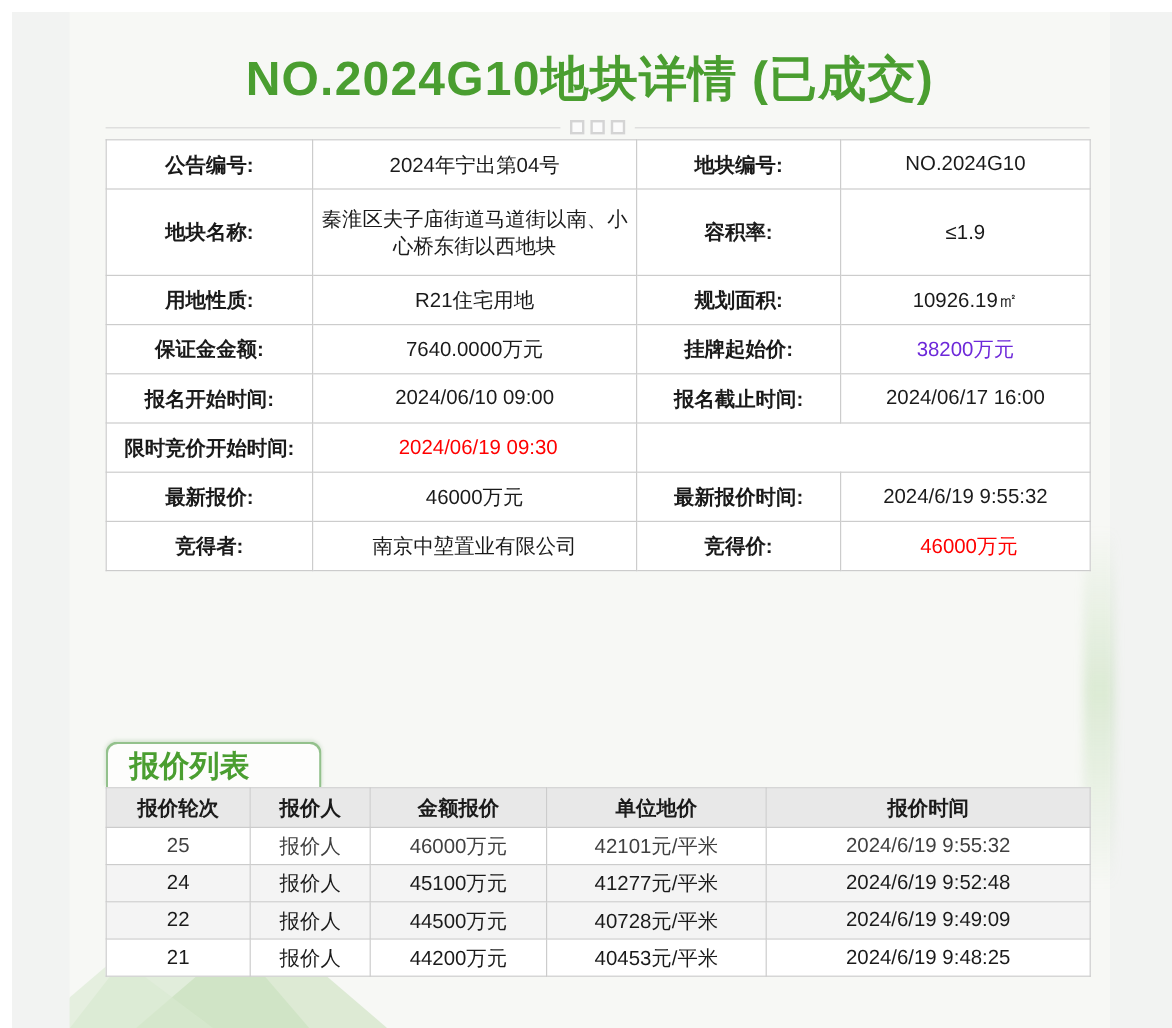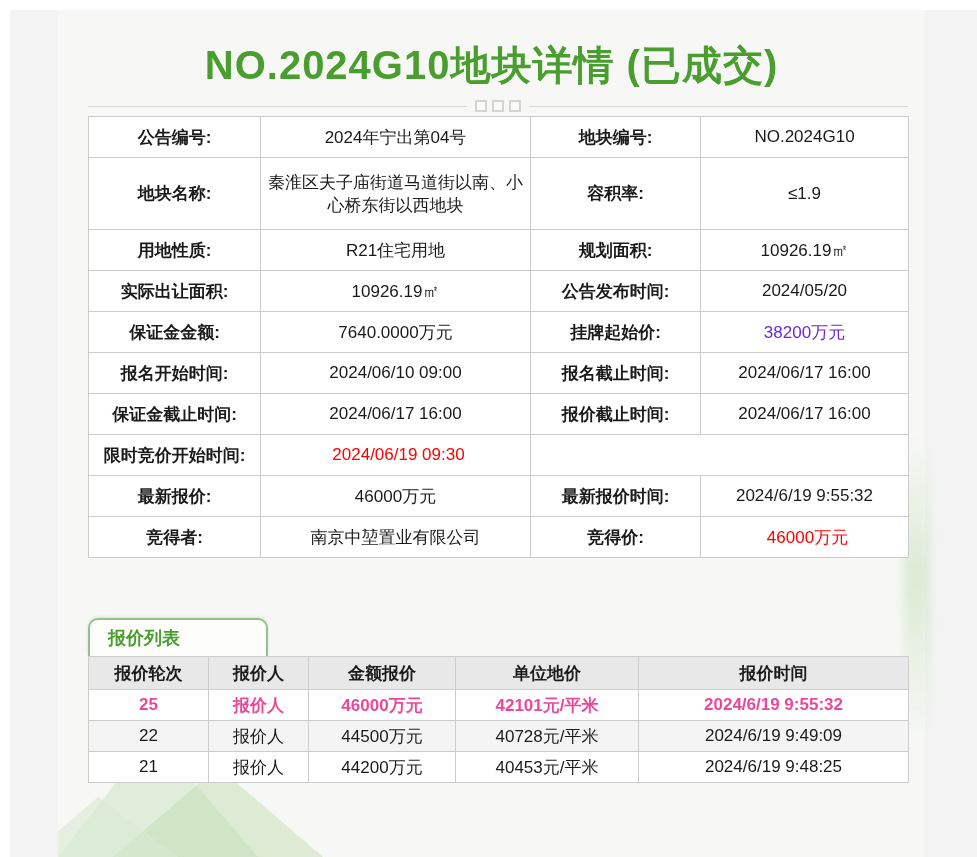--- a/index.html
+++ b/index.html
@@ -34,27 +34,27 @@
   .detail-table td { height:41px; }
   .detail-table tr.tall td { height:72px; }
   .detail-table td.lbl { font-weight:bold; }
   .detail-table td.val-green { color:#6d28d9; }
   .detail-table td.val-red { color:#ff0000;padding-left:12px; }
 
   .bid-tab { position:absolute; left:30px; top:608px; width:180px; height:38px;
     background:#fdfdfc; border:2px solid #93c18c; border-bottom:none;
     border-radius:10px 10px 0 0; box-shadow:0 -1px 3px rgba(120,170,110,0.25);
     display:flex; align-items:center; padding-left:18px;
-    font-size:18px; font-weight:bold; color:#4a9e30; cursor:pointer; }
+    font-size:25px; font-weight:bold; color:#4a9e30; cursor:pointer; }
 
   .bid-table { position:absolute; left:30px; top:646px; width:820px; background:#ffffff; }
   .bid-table th { height:33px; background:#e8e8e8; font-weight:bold; }
   .bid-table td { height:31px; }
   .bid-table tr.alt td { background:#f4f4f4; }
-  .bid-table tr.hl td { color:#ec4899; font-weight:bold; }
+  .bid-table tr.hl td { color:#404040; font-weight:normal; }
 
   .c1{width:120px}.c2{width:100px}.c3{width:147px}.c4{width:183px}.c5{width:270px}
   .d1{width:172px}.d2{width:270px}.d3{width:170px}.d4{width:208px}
 </style>
 </head>
 <body>
 
 <div class="stage">
   <div class="outer-panel"></div>
 
@@ -99,41 +99,29 @@
           <td class="lbl">容积率:</td>
           <td>≤1.9</td>
         </tr>
         <tr>
           <td class="lbl">用地性质:</td>
           <td>R21住宅用地</td>
           <td class="lbl">规划面积:</td>
           <td>10926.19㎡</td>
         </tr>
         <tr>
-          <td class="lbl">实际出让面积:</td>
-          <td>10926.19㎡</td>
-          <td class="lbl">公告发布时间:</td>
-          <td>2024/05/20</td>
-        </tr>
-        <tr>
           <td class="lbl">保证金金额:</td>
           <td>7640.0000万元</td>
           <td class="lbl">挂牌起始价:</td>
           <td class="val-green">38200万元</td>
         </tr>
         <tr>
           <td class="lbl">报名开始时间:</td>
           <td>2024/06/10 09:00</td>
           <td class="lbl">报名截止时间:</td>
-          <td>2024/06/17 16:00</td>
-        </tr>
-        <tr>
-          <td class="lbl">保证金截止时间:</td>
-          <td>2024/06/17 16:00</td>
-          <td class="lbl">报价截止时间:</td>
           <td>2024/06/17 16:00</td>
         </tr>
         <tr>
           <td class="lbl">限时竞价开始时间:</td>
           <td class="val-red">2024/06/19 09:30</td>
           <td colspan="2"></td>
         </tr>
         <tr>
           <td class="lbl">最新报价:</td>
           <td>46000万元</td>
@@ -170,20 +158,27 @@
       </thead>
       <tbody>
         <tr class="hl">
           <td>25</td>
           <td>报价人</td>
           <td>46000万元</td>
           <td>42101元/平米</td>
           <td>2024/6/19 9:55:32</td>
         </tr>
         <tr class="alt">
+          <td>24</td>
+          <td>报价人</td>
+          <td>45100万元</td>
+          <td>41277元/平米</td>
+          <td>2024/6/19 9:52:48</td>
+        </tr>
+        <tr class="alt">
           <td>22</td>
           <td>报价人</td>
           <td>44500万元</td>
           <td>40728元/平米</td>
           <td>2024/6/19 9:49:09</td>
         </tr>
         <tr>
           <td>21</td>
           <td>报价人</td>
           <td>44200万元</td>

